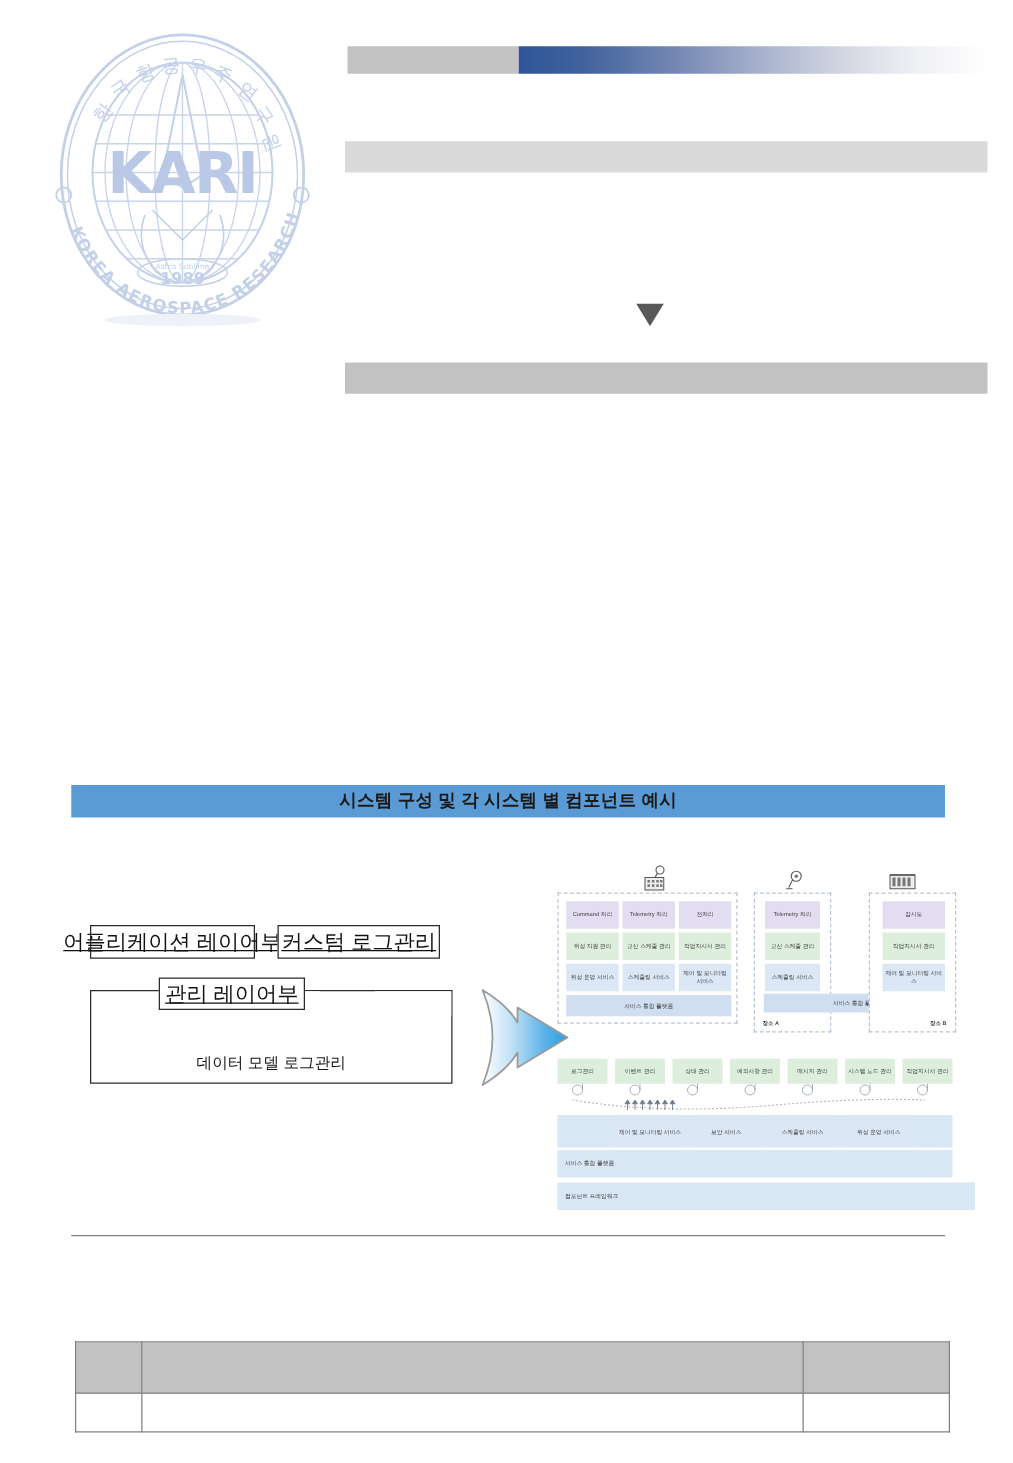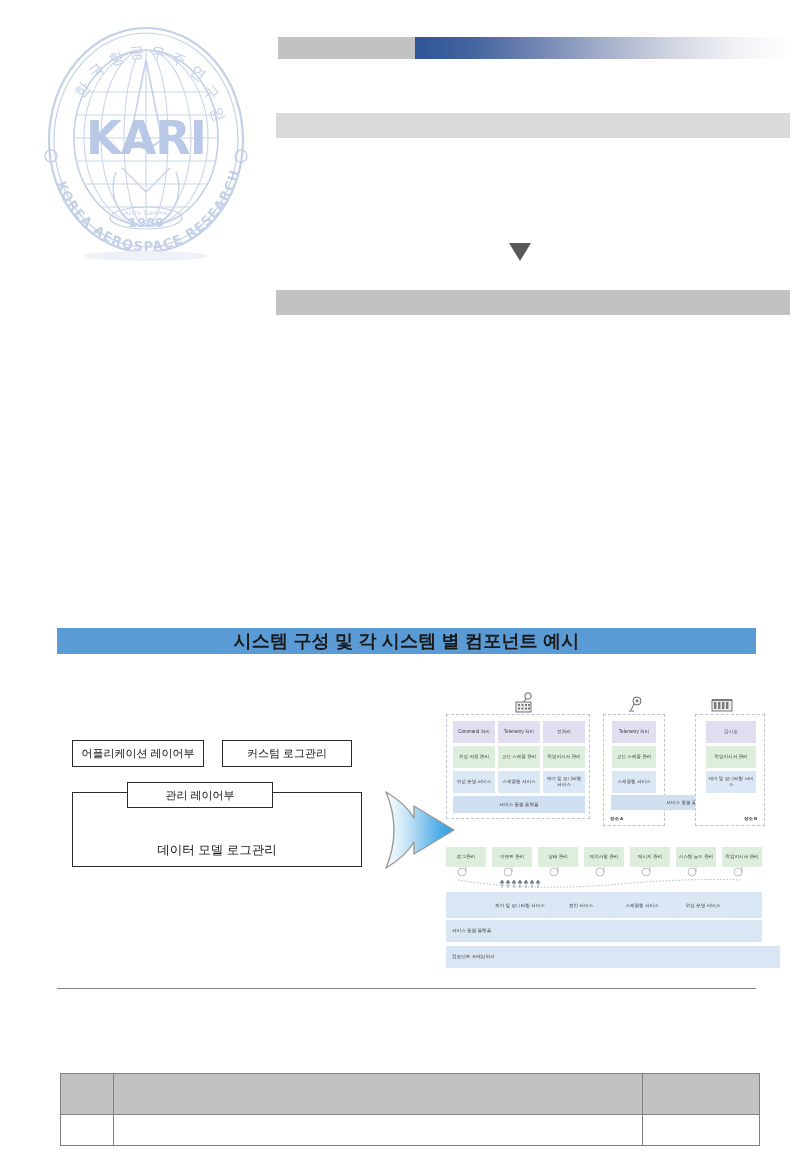--- a/index.html
+++ b/index.html
@@ -18,34 +18,34 @@
   .bar-gray-strip{position:absolute;left:278px;top:37px;width:137px;height:22px;background:#c2c2c2;}
   .bar-gradient{position:absolute;left:415px;top:37px;width:375px;height:22px;
     background:linear-gradient(to right,#2f5597 0%,#41629d 14%,#7689b5 34%,#aeb7cf 54%,#d9dce6 72%,#f1f2f6 86%,#ffffff 100%);}
   .bar-lightgray{position:absolute;left:276px;top:113px;width:514px;height:25px;background:#dadada;}
   .bar-midgray{position:absolute;left:276px;top:290px;width:514px;height:25px;background:#c2c2c2;}
   .tri-down{position:absolute;left:509px;top:243px;width:0;height:0;
     border-left:11px solid transparent;border-right:11px solid transparent;border-top:18px solid #595959;}
 
   
   .fig-title{position:absolute;left:57px;top:628px;width:699px;height:26px;
-    background:#5b9bd5;color:#1a1a1a;font-size:18px;font-weight:bold;
+    background:#5b9bd5;color:#1a1a1a;font-size:14px;font-weight:bold;
     display:flex;align-items:center;justify-content:center;letter-spacing:.2px;}
 
   
   .left-diagram{position:absolute;left:72px;top:740px;width:295px;height:185px;}
   .ld-box{position:absolute;border:1px solid #2b2b2b;background:#ffffff;
     display:flex;align-items:center;justify-content:center;
-    font-size:11px;color:#111;white-space:nowrap;box-sizing:border-box;}
+    font-size:17px;color:#111;white-space:nowrap;box-sizing:border-box;text-decoration:underline;}
   .ld-app{left:0px;top:0px;width:132px;height:27px;}
   .ld-custom{left:150px;top:0px;width:130px;height:27px;}
   .ld-outer{left:0px;top:52px;width:290px;height:75px;z-index:1;}
   .ld-data-label{position:absolute;left:0px;top:95px;width:290px;height:30px;
     display:flex;align-items:center;justify-content:center;font-size:12.5px;color:#111;z-index:4;}
-  .ld-mgmt{left:55px;top:42px;width:146px;height:26px;z-index:3;}
+  .ld-mgmt{left:55px;top:42px;width:117px;height:26px;z-index:3;}
   .ld-kernel{left:55px;top:72px;width:172px;height:26px;z-index:3;}
   .ld-mask{position:absolute;background:#ffffff;z-index:2;}
 
   
   .big-arrow{position:absolute;left:380px;top:788px;width:82px;height:84px;}
 
   
   .right-diagram{position:absolute;left:440px;top:692px;width:340px;height:285px;
     font-size:4.6px;color:#3a3a3a;}
   .rd-panel{position:absolute;border:1px dashed #b9c4d6;box-sizing:border-box;background:#ffffff;}

